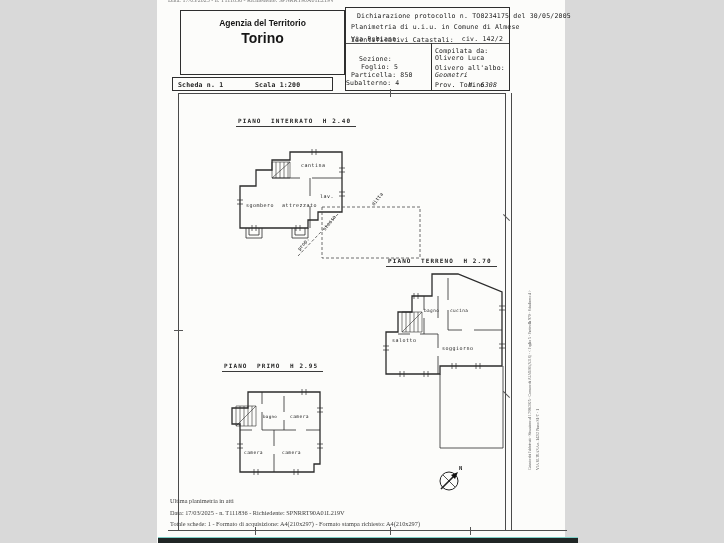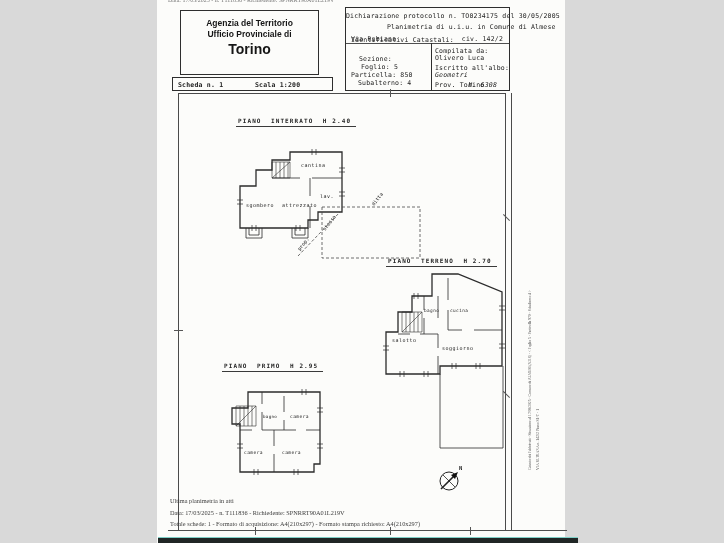--- a/index.html
+++ b/index.html
@@ -25,46 +25,45 @@
 </style>
 </head>
 <body>
 
 <div class="screen">
 
   <div class="sheet"></div>
 
   <div class="abs serif" style="left:168px;top:-3px;font-size:6px;color:#777;">Data: 17/03/2025 - n. T111836 - Richiedente: SPNRRT90A01L219V</div>
 
-  <div class="box agency" style="left:180px;top:10px;width:139px;height:65px;">
+  <div class="box agency" style="left:180px;top:10px;width:165px;height:65px;">
     <div style="margin-top:7px;font-size:8.5px;">Agenzia del Territorio</div>
-    <div style="font-size:8.5px;margin-top:1px;">Ufficio Provinciale di</div>
     <div style="font-size:14px;margin-top:2px;">Torino</div>
   </div>
 
   <div class="box" style="left:172px;top:77px;width:161px;height:14px;">
     <span class="abs tw" style="left:5px;top:3px;font-weight:bold;">Scheda n. 1</span>
     <span class="abs tw" style="left:82px;top:3px;font-weight:bold;">Scala 1:200</span>
   </div>
 
   <div class="box" style="left:345px;top:7px;width:165px;height:84px;">
-    <span class="abs tw" style="left:0;top:4px;">Dichiarazione protocollo n. TO0234175 del 30/05/2005</span>
-    <span class="abs tw" style="left:5px;top:15px;margin-left:36px;">Planimetria di u.i.u. in Comune di Almese</span>
+    <span class="abs tw" style="left:11px;top:4px;">Dichiarazione protocollo n. TO0234175 del 30/05/2005</span>
+    <span class="abs tw" style="left:5px;top:15px;">Planimetria di u.i.u. in Comune di Almese</span>
     <span class="abs tw" style="left:5px;top:27px;">Via Rubiana</span>
     <span class="abs tw" style="right:6px;top:27px;">civ. 142/2</span>
     <div class="hline" style="left:0;top:35px;width:163px;"></div>
     <div class="vline" style="left:85px;top:35px;height:47px;border-color:#2e2e2e;"></div>
     <span class="abs tw" style="left:5px;top:28px;">Identificativi Catastali:</span>
     <span class="abs tw" style="left:13px;top:47px;">Sezione:</span>
     <span class="abs tw" style="left:15px;top:55px;">Foglio: 5</span>
     <span class="abs tw" style="left:5px;top:63px;">Particella: 850</span>
-    <span class="abs tw" style="left:12px;top:71px;">Subalterno: 4</span>
+    <span class="abs tw" style="left:0;top:71px;">Subalterno: 4</span>
     <span class="abs tw" style="left:89px;top:39px;">Compilata da:</span>
     <span class="abs tw" style="left:89px;top:46px;">Olivero Luca</span>
-    <span class="abs tw" style="left:89px;top:56px;">Iscritto all'albo:</span>
+    <span class="abs tw" style="left:89px;top:56px;">Olivero all'albo:</span>
     <span class="abs tw" style="left:89px;top:63px;font-style:italic;">Geometri</span>
     <span class="abs tw" style="left:89px;top:73px;">Prov. Torino</span>
     <span class="abs tw" style="right:12px;top:73px;font-style:italic;">N. 6308</span>
   </div>
 
   <div class="frame" style="left:178px;top:93px;width:328px;height:438px;"></div>
   <div class="vline" style="left:511px;top:93px;height:438px;"></div>
 
   <div class="tick-v" style="left:255px;top:527px;"></div>
   <div class="tick-v" style="left:390px;top:527px;"></div>

